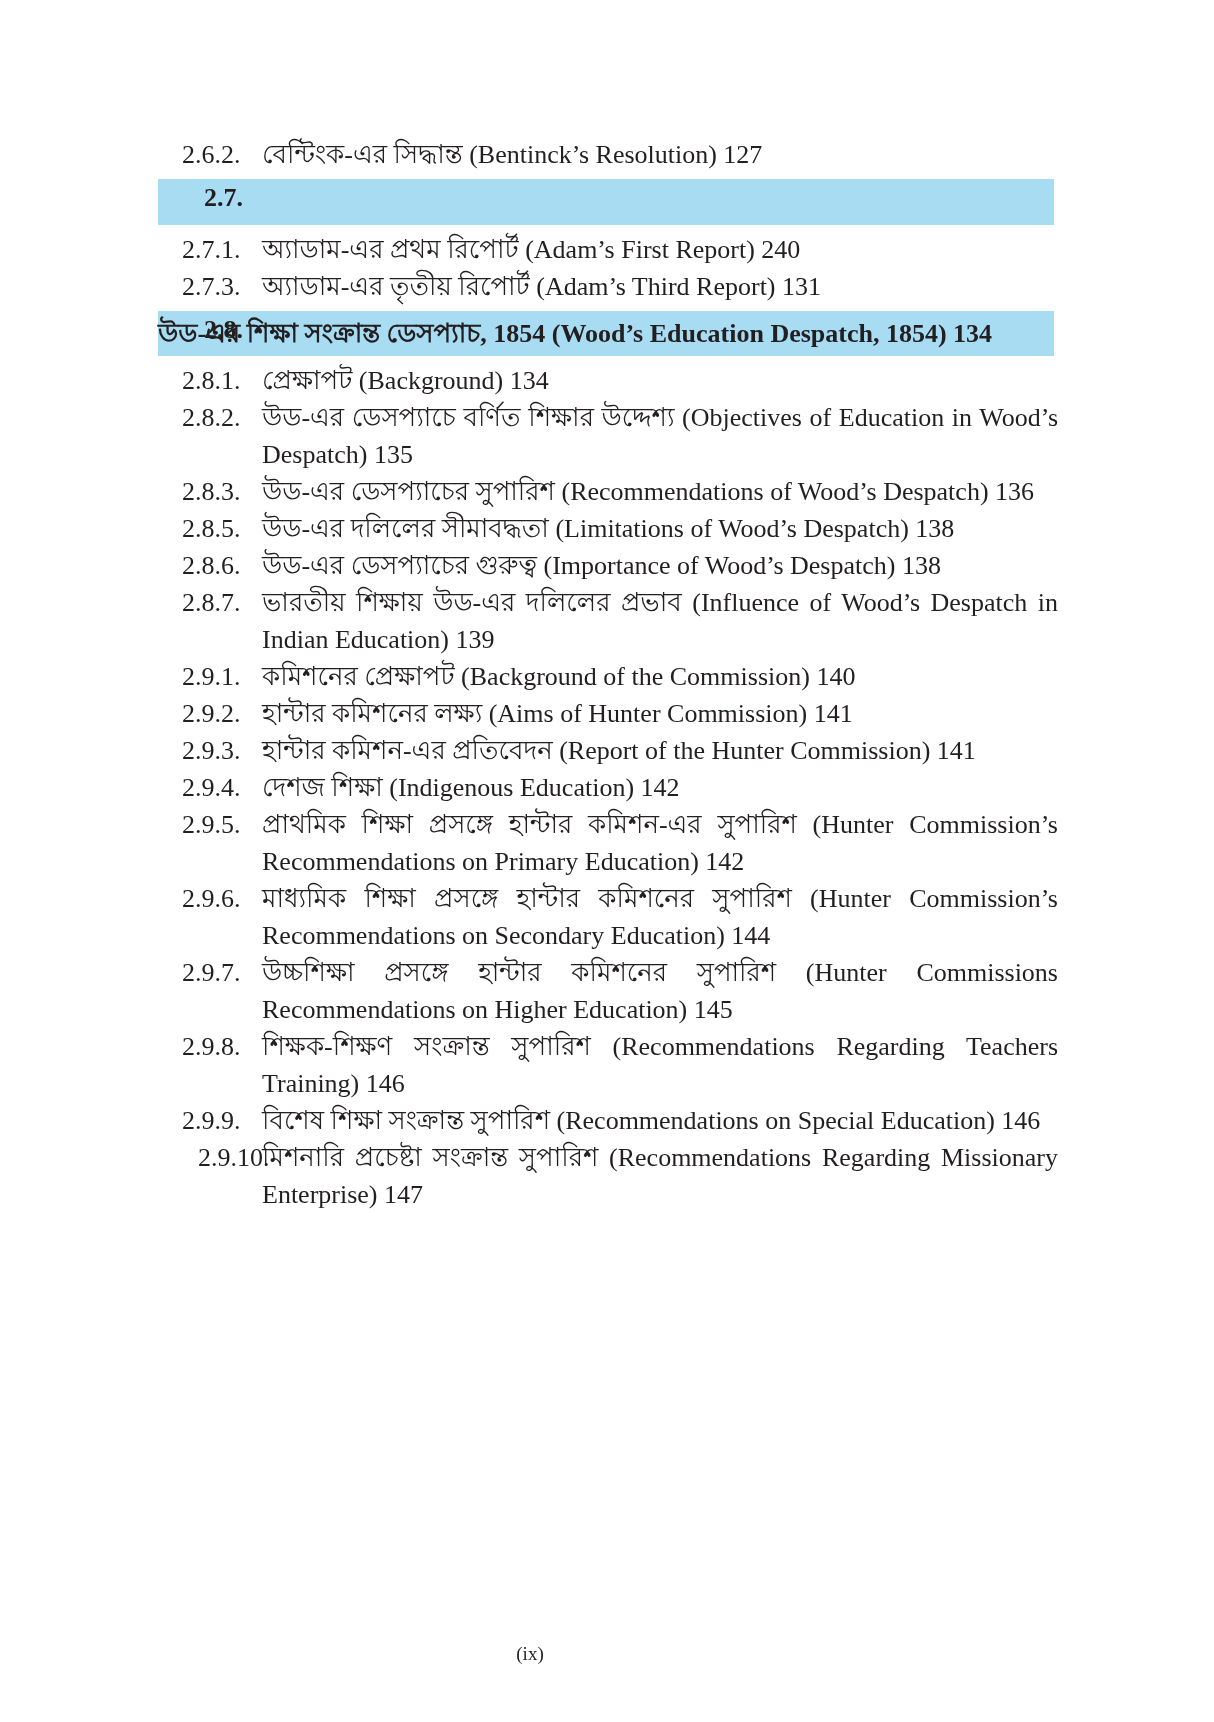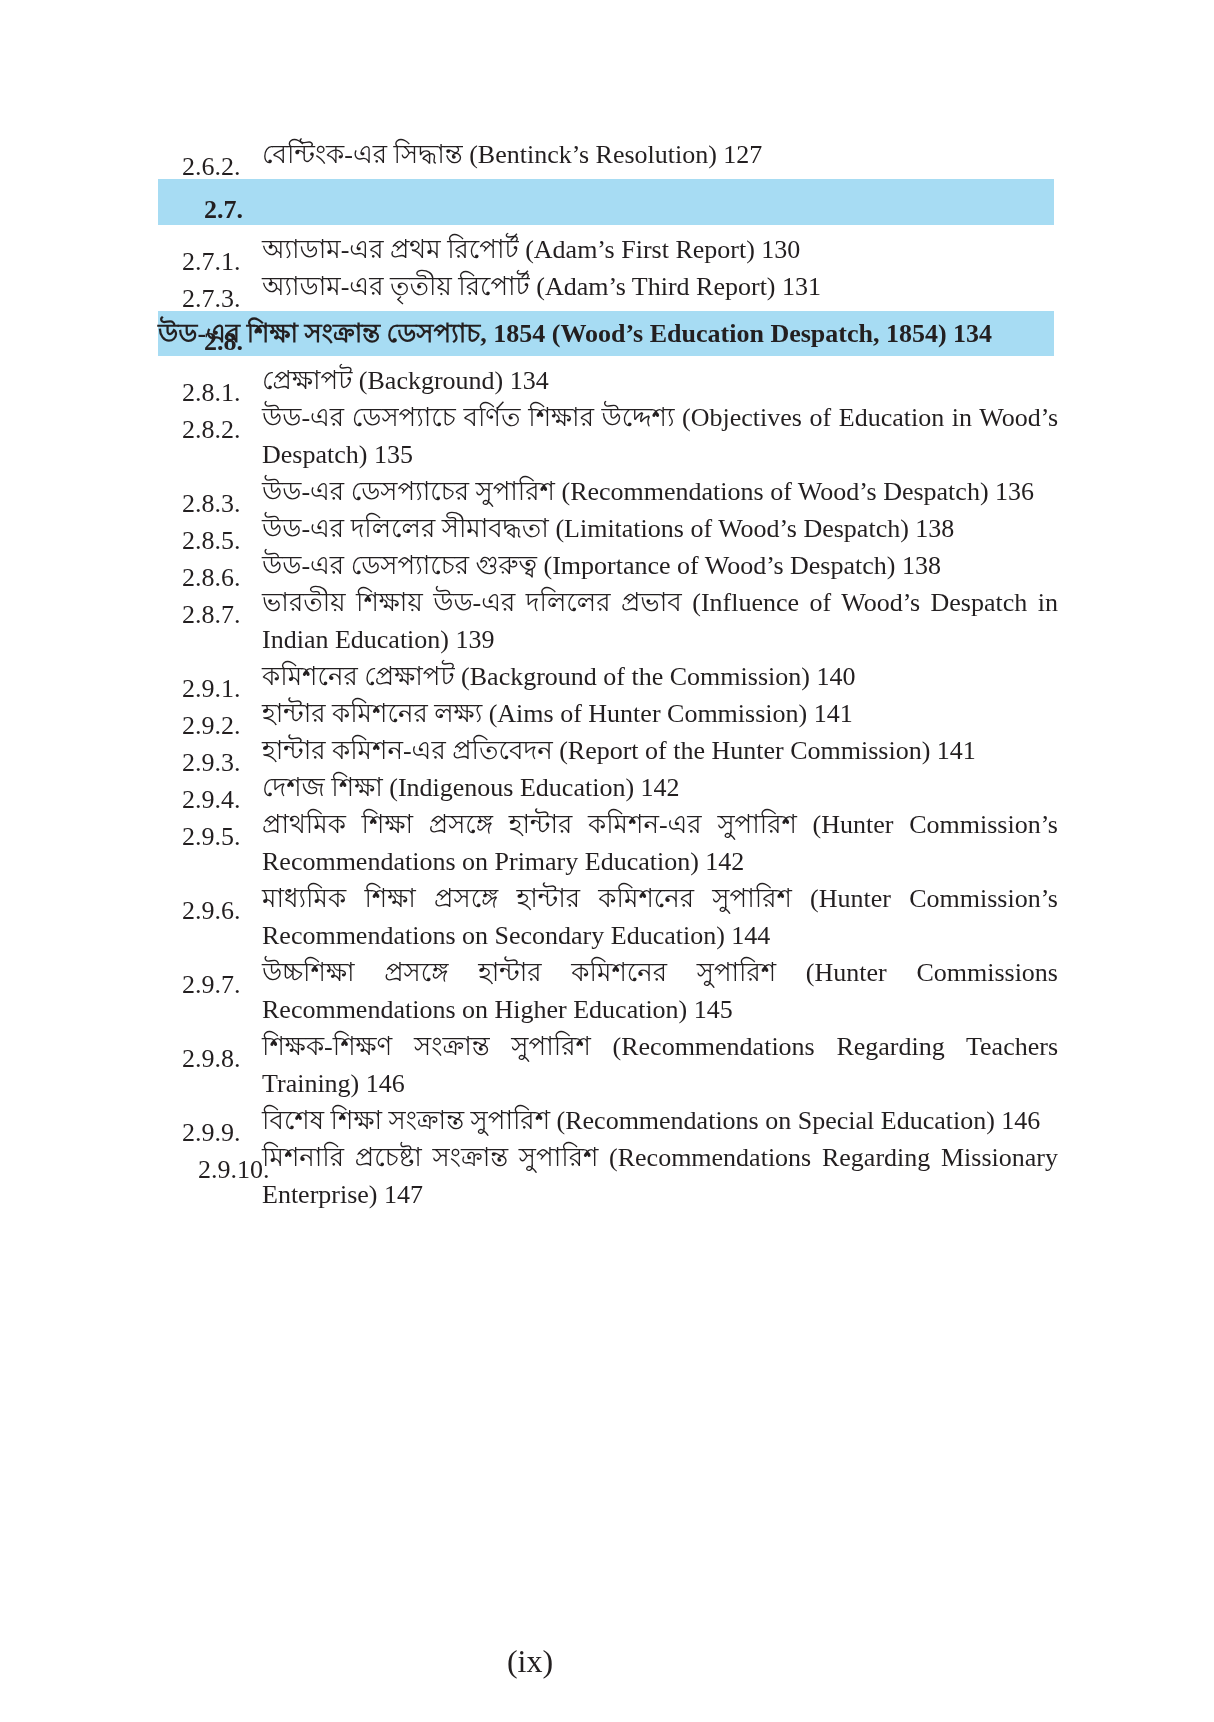--- a/index.html
+++ b/index.html
@@ -1,41 +1,41 @@
 <!DOCTYPE html>
 <html><head>
 <meta charset="utf-8">
 <style>
   html, body { margin:0; padding:0; background:#ffffff; }
   body { width:1214px; height:1722px; position:relative; overflow:hidden;
          font-family:"Liberation Serif","DejaVu Serif",serif; color:#231f20; }
   .toc { position:absolute; left:158px; top:136px; width:900px; }
   .entry { position:relative; font-size:26px; line-height:37px; padding-left:104px; text-align:justify; }
-  .entry .num { position:absolute; left:24px; top:12px; width:78px; }
+  .entry .num { position:absolute; left:24px; top:0; width:78px; }
   .entry .num.wide { left:8px;margin-left:32px; }
   .entry .text { display:block; text-align:justify; text-align-last:left; }
   .band { background:#a7dcf3; margin:6px 4px 6px 0; padding:4px 12px 4px 0; font-weight:bold; }
   .band .num { left:46px; }
   .band.single { height:38px; }
-  .footer { position:absolute; top:1643px; left:0; width:1060px; text-align:center; font-size:32px; }
+  .footer { position:absolute; top:1643px; left:0; width:1060px; text-align:center; font-size:19px; }
 </style>
 </head>
 <body>
 
 <div class="toc">
   <div class="entry">
       <span class="num">2.6.2.</span>
       <span class="text">বেন্টিংক-এর সিদ্ধান্ত (Bentinck’s Resolution) 127</span>
     </div>
   <div class="entry band single">
       <span class="num">2.7.</span>
     </div>
   <div class="entry">
       <span class="num">2.7.1.</span>
-      <span class="text">অ্যাডাম-এর প্রথম রিপোর্ট (Adam’s First Report) 130</span>
+      <span class="text">অ্যাডাম-এর প্রথম রিপোর্ট (Adam’s First Report) 240</span>
     </div>
   <div class="entry">
       <span class="num">2.7.3.</span>
       <span class="text">অ্যাডাম-এর তৃতীয় রিপোর্ট (Adam’s Third Report) 131</span>
     </div>
   <div class="entry band">
       <span class="num">2.8.</span>
       <span class="text">উড-এর শিক্ষা সংক্রান্ত ডেসপ্যাচ, 1854 (Wood’s Education Despatch, 1854) 134</span>
     </div>
   <div class="entry">

